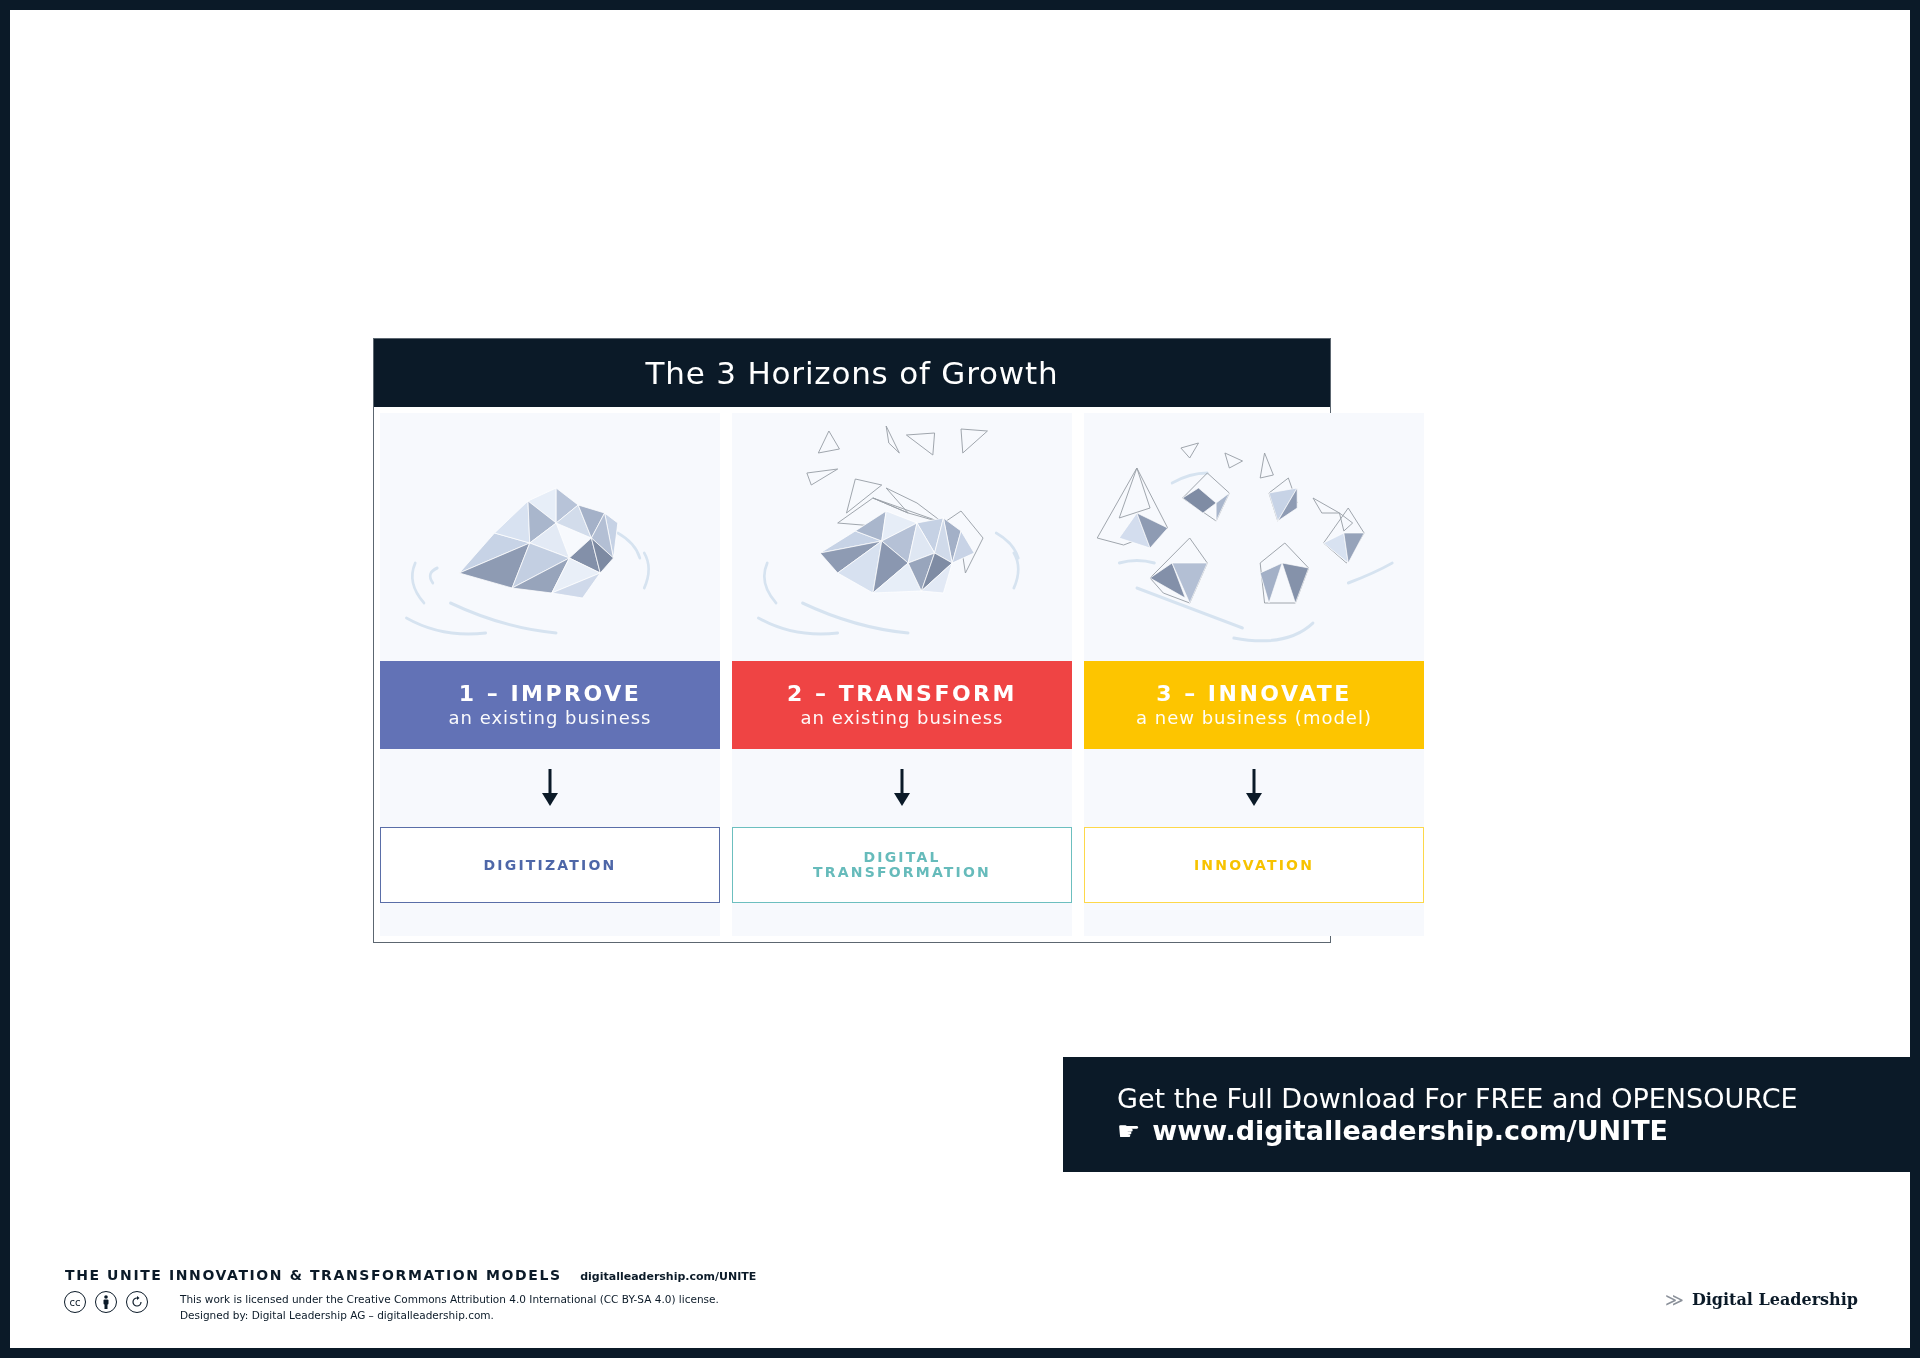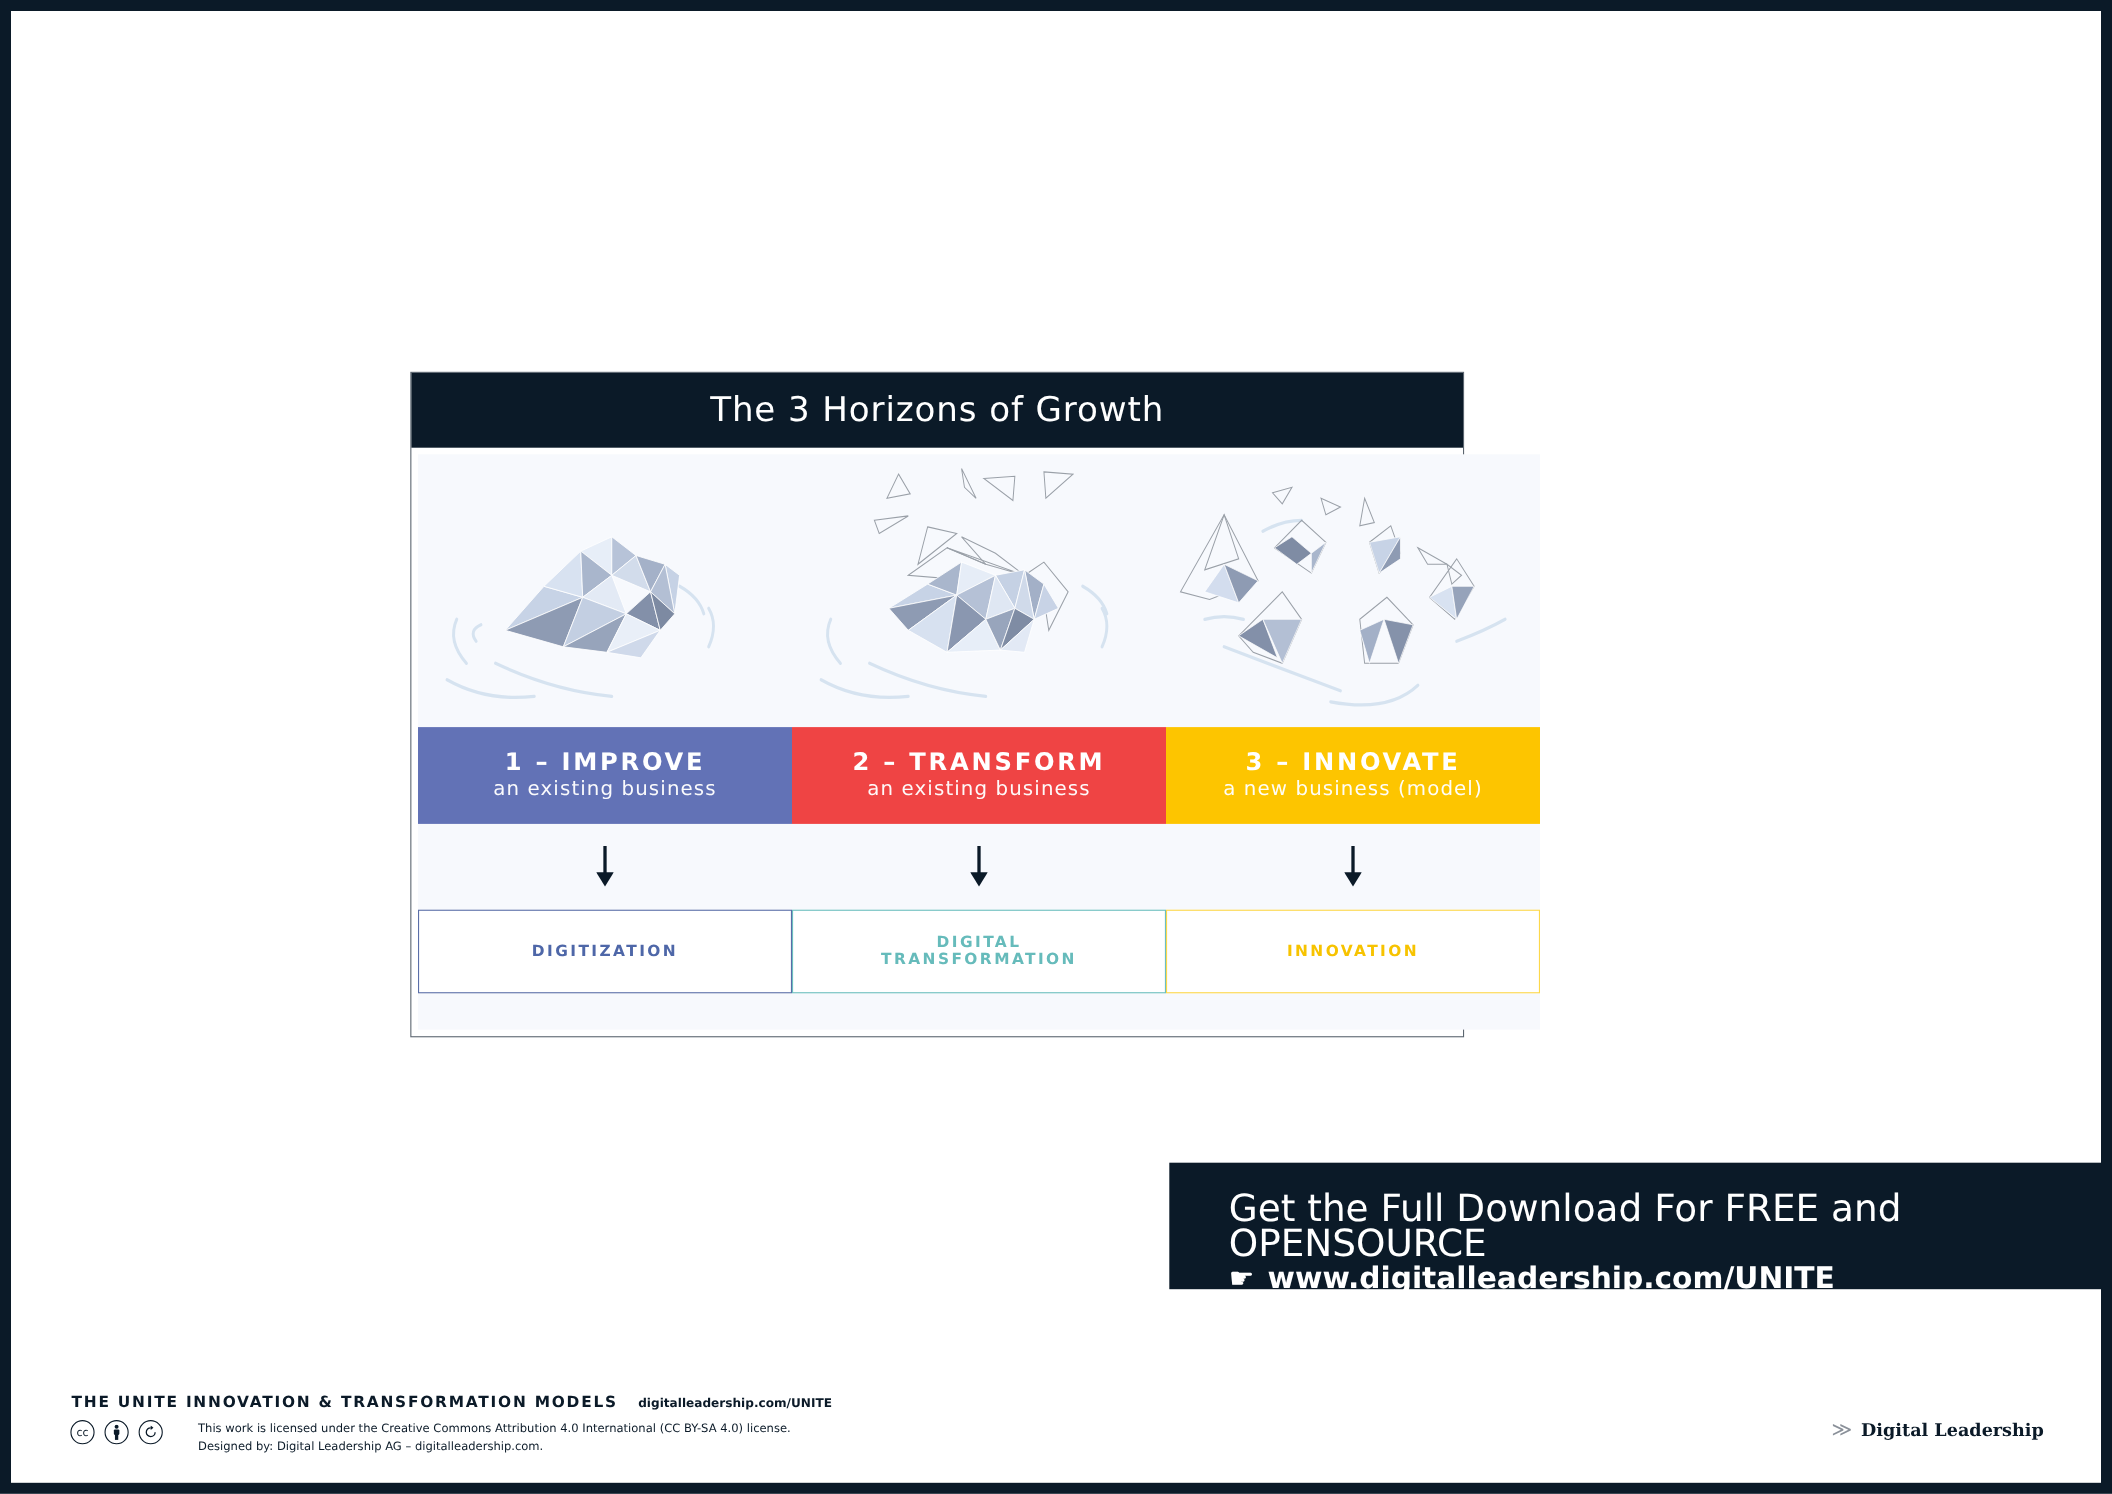--- a/index.html
+++ b/index.html
@@ -20,42 +20,42 @@
   
   .diagram {
     position: absolute; left: 363px; top: 328px; width: 958px; height: 605px;
     border: 1.5px solid #5c6670; background: #ffffff; box-sizing: border-box;
   }
   .diagram-header {
     height: 68px; background: #0b1a28; color: #ffffff;
     display: flex; align-items: center; justify-content: center;
     font-size: 31px; letter-spacing: 0.8px;
   }
-  .columns { position: absolute; left: 6px; top: 74px; right: 6px; bottom: 6px; display: flex; gap: 0; }
+  .columns { position: absolute; left: 6px; top: 74px; right: 6px; bottom: 6px; display: flex; gap: 12px; }
   .col { flex: 1; background: #f7f9fd; position: relative; display: flex; flex-direction: column; }
   .illus { height: 248px; position: relative; }
   .illus svg { position: absolute; left: 0; top: 0; width: 100%; height: 100%; }
   .band {
     height: 88px; display: flex; flex-direction: column; align-items: center; justify-content: center;
     color: #ffffff; text-align: center;
   }
   .band-title { font-size: 22px; font-weight: bold; letter-spacing: 2.5px; line-height: 1.2; }
   .band-sub { font-size: 18px; letter-spacing: 1px; line-height: 1.2; opacity: .97; }
   .arrow-wrap { height: 78px; display: flex; justify-content: center; align-items: center; }
   .result {
     margin: 0 auto; width: 340px; height: 76px; box-sizing: border-box; background: #ffffff;
     display: flex; align-items: center; justify-content: center; text-align: center;
     font-size: 14px; font-weight: bold; letter-spacing: 2.2px; line-height: 1.05;
   }
   
   .cta {
     position: absolute; left: 1053px; top: 1047px; width: 847px; height: 115px;
     background: #0b1a28; color: #ffffff; box-sizing: border-box; padding: 26px 0 0 54px;
   }
-  .cta-line1 { font-size: 34px; line-height: 32px; }
+  .cta-line1 { font-size: 27px; line-height: 32px; }
   .cta-line2 { font-size: 27px; line-height: 32px; font-weight: bold; display: flex; align-items: center; gap: 12px; }
   .cta-hand { font-size: 26px; }
   
   .footer-brand {
     position: absolute; left: 55px; top: 1257px; font-size: 14px; font-weight: bold;
     letter-spacing: 1.6px; color: #0b1a28;
   }
   .footer-url { margin-left: 12px; font-size: 11px; letter-spacing: 0; font-weight: bold; }
   .cc-icons { position: absolute; left: 54px; top: 1281px; display: flex; gap: 9px; }
   .cc-icon {

